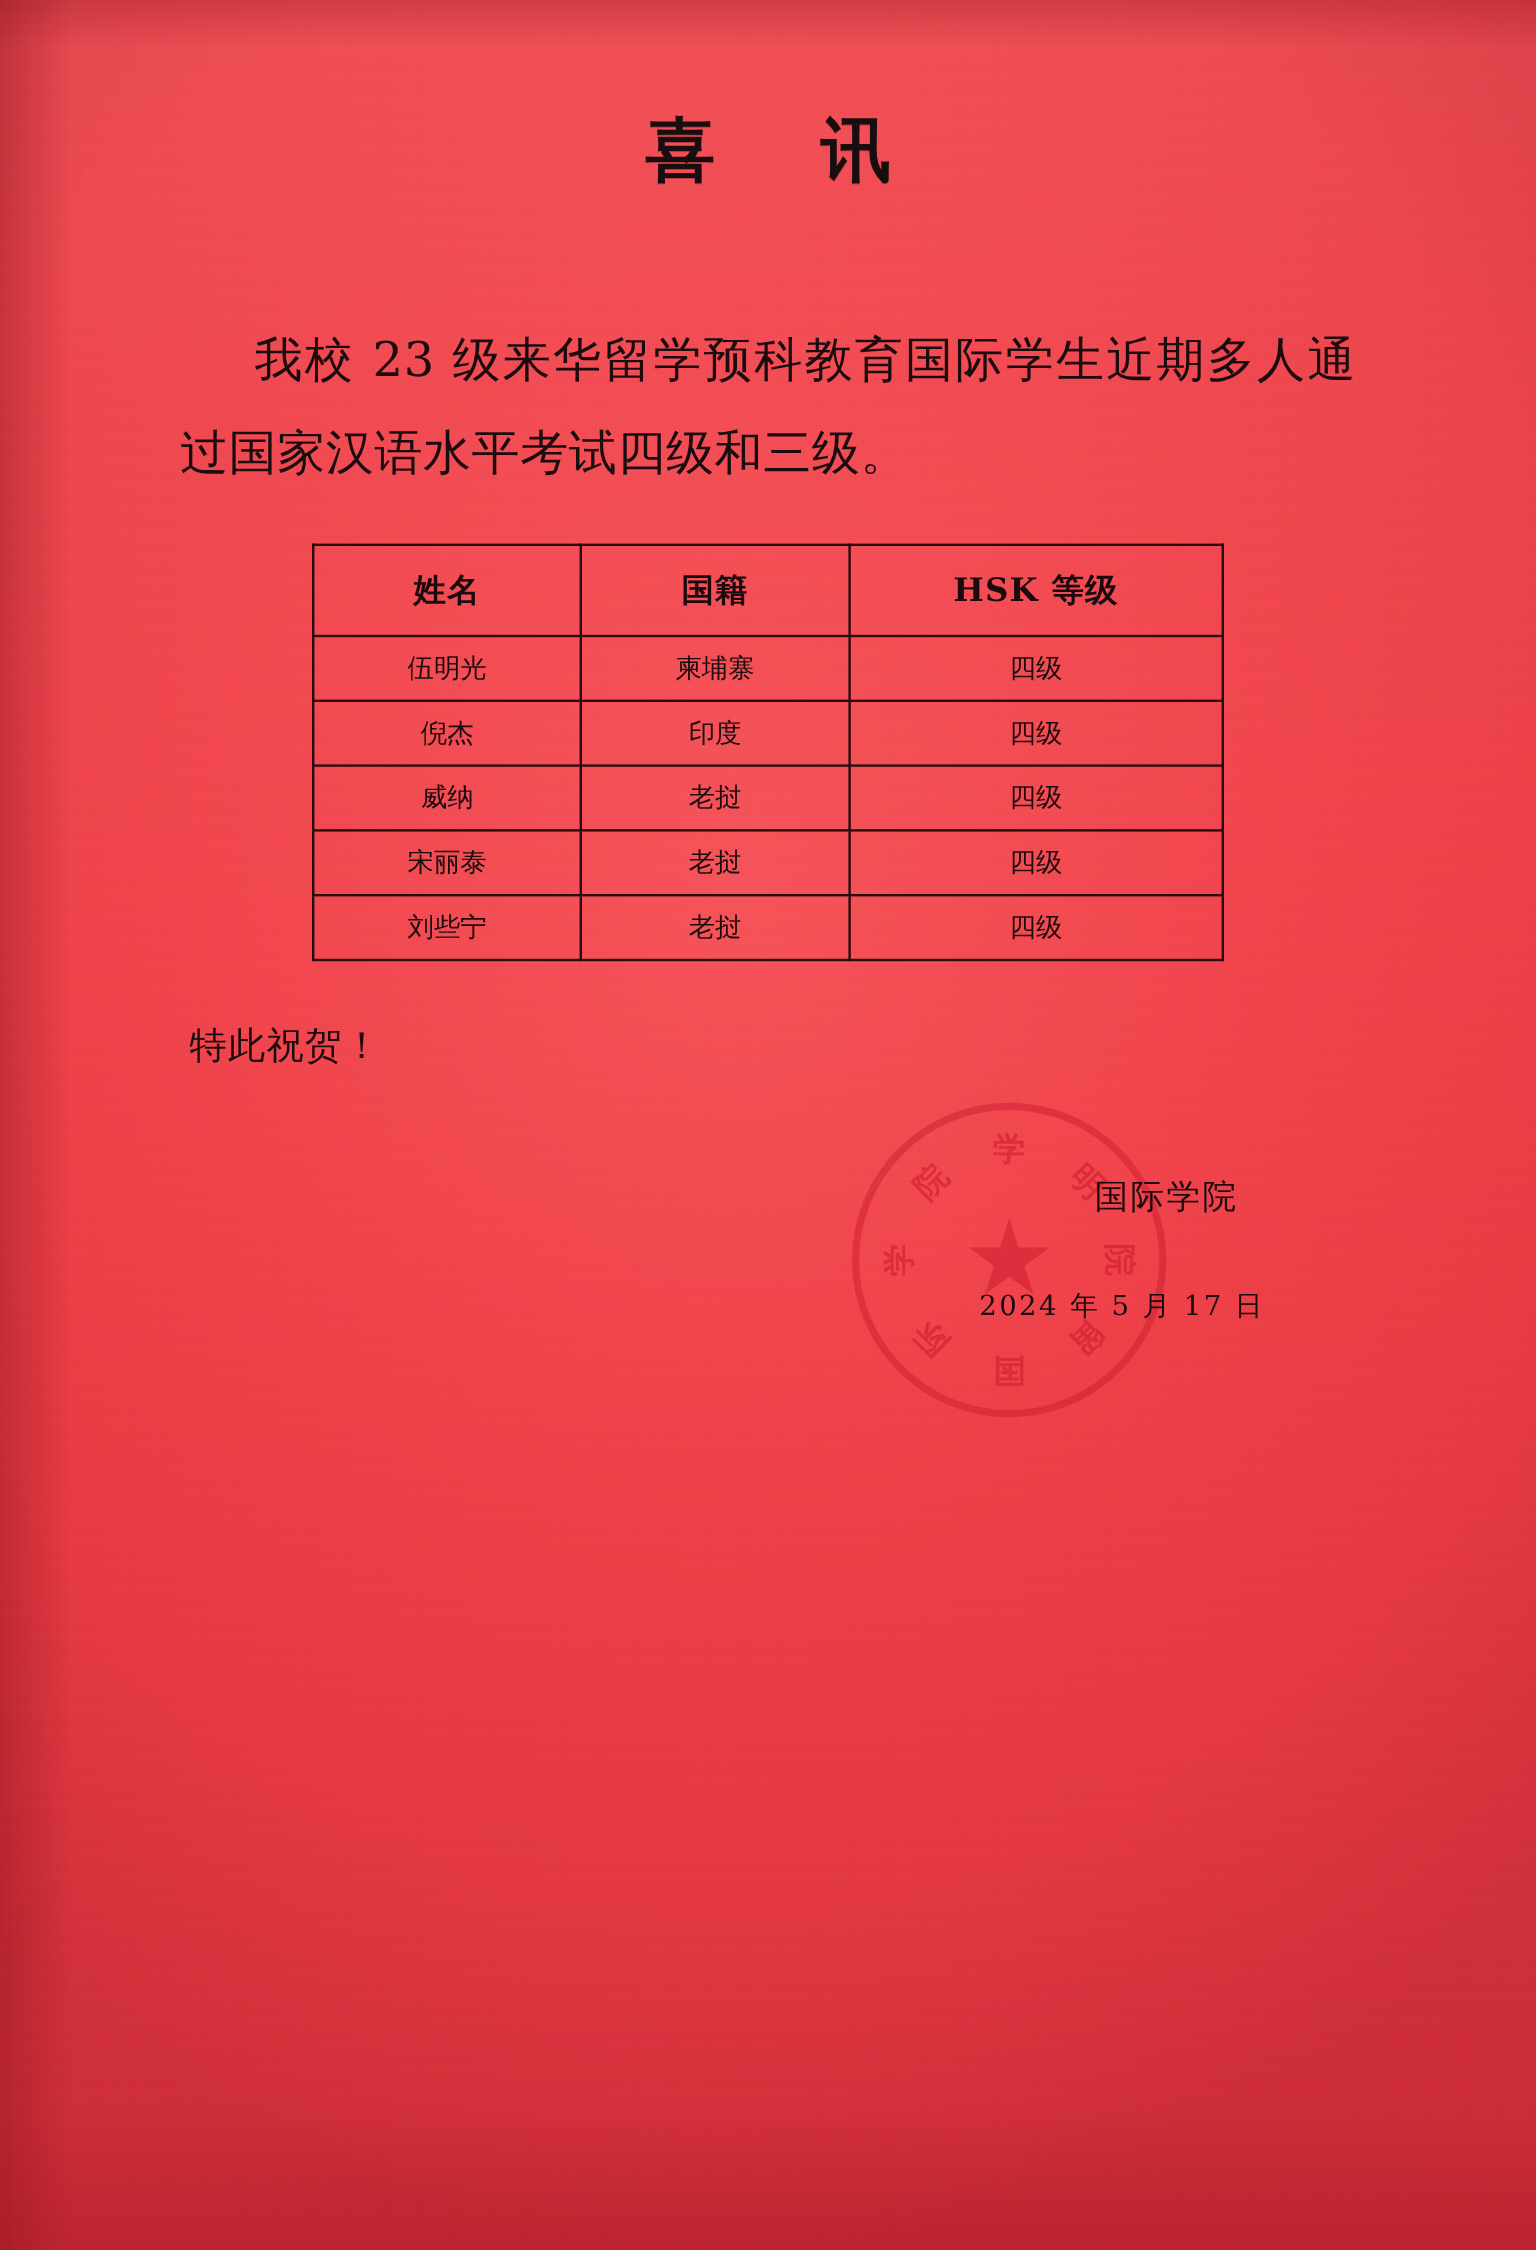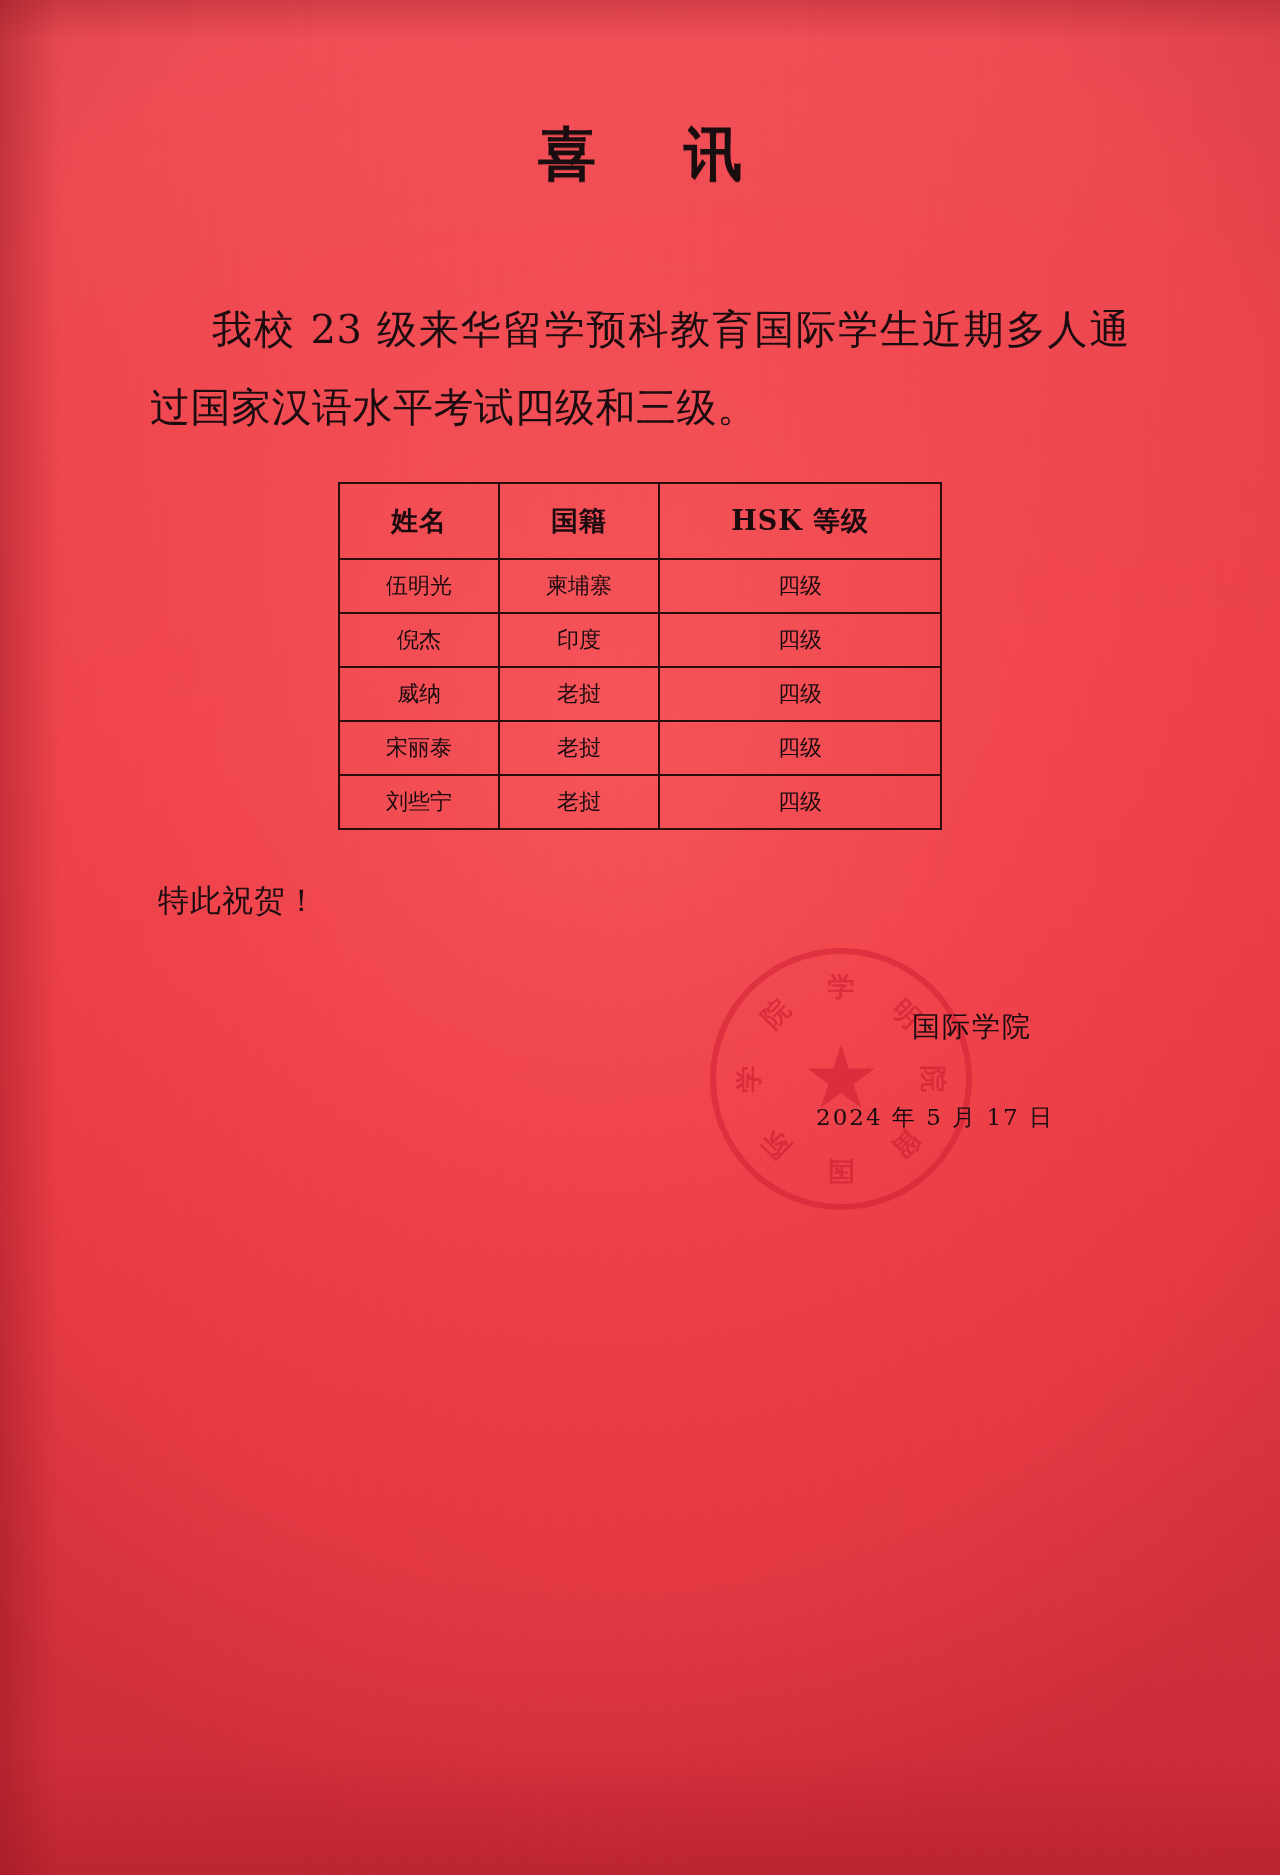--- a/index.html
+++ b/index.html
@@ -57,56 +57,56 @@
   }
 
   .doc-title {
     text-align: center;
     font-size: 58px;
     font-weight: bold;
     letter-spacing: 34px;
     text-indent: 34px;
     color: #1a0d10;
     margin: 0;
-    padding-top: 116px;
+    padding-top: 87px;
     font-family: "DejaVu Serif", "Liberation Serif", serif;
     text-shadow: 0 1px 0 rgba(0,0,0,0.25);
   }
 
   .body-text {
     margin: 96px 150px 0 150px;
     font-size: 40px;
     line-height: 1.95;
     color: #1b0c10;
     text-align: justify;
     text-indent: 62px;
     letter-spacing: 0.5px;
   }
 
   table.award-table {
     border-collapse: collapse;
     margin: 36px auto 0 auto;
-    width: 604px;
+    width: 760px;
     background: transparent;
   }
   table.award-table th,
   table.award-table td {
     border: 2px solid #2a0b0e;
     text-align: center;
     color: #1b0b0f;
   }
   table.award-table th {
     font-size: 27px;
     font-weight: bold;
     padding: 19px 4px;
     letter-spacing: 1px;
   }
   table.award-table td {
     font-size: 22px;
-    padding: 11px 8px;
+    padding: 11px 19px;
     font-weight: normal;
   }
 
   .closing {
     margin: 50px 0 12px 158px;
     font-size: 31px;
     color: #1b0c10;
     letter-spacing: 1px;
   }
 

